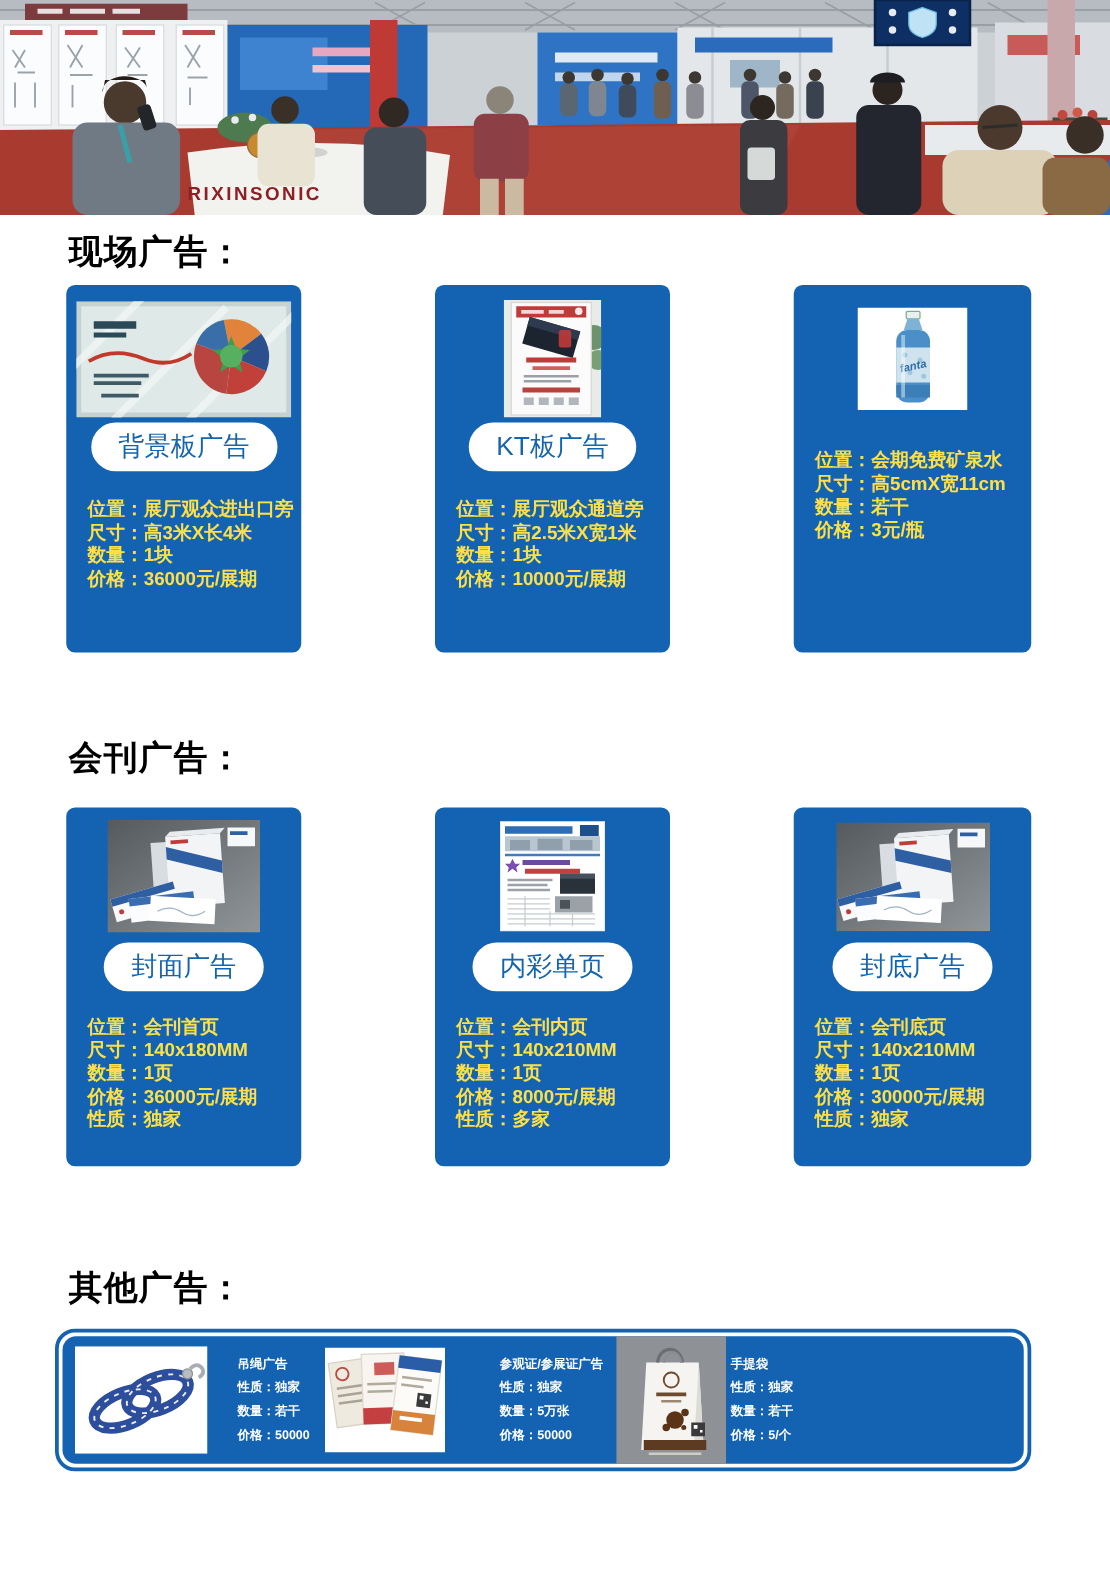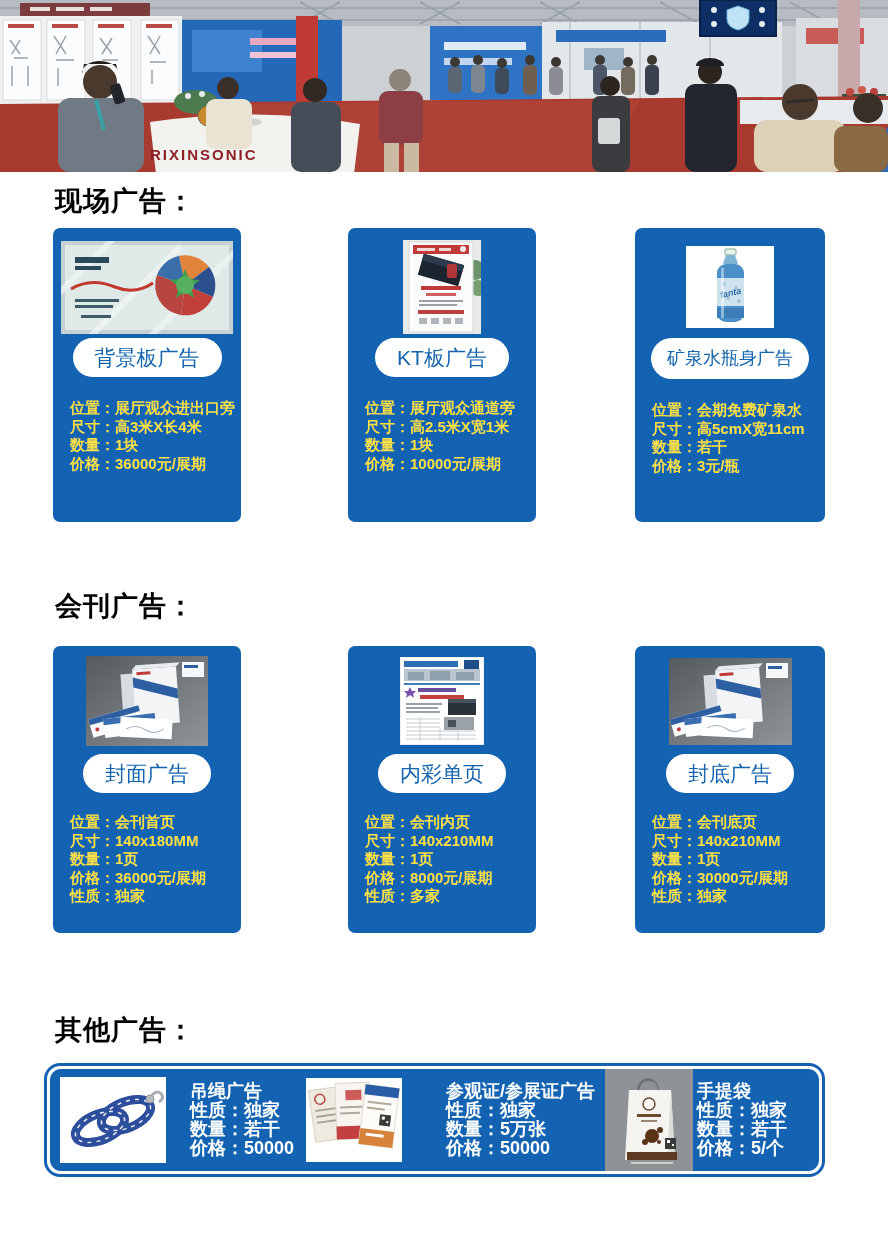--- a/index.html
+++ b/index.html
@@ -20,21 +20,21 @@
         padding:9px 22px;border-radius:22px;white-space:nowrap;}
   .r1 .pill{margin-top:0}.r2 .pill{margin-top:4px}
   .pill-sm{font-size:18px;padding:10px 16px}
   .details{align-self:flex-start;padding-left:17px;}
   .r1 .details{margin-top:22px}.r2 .details{margin-top:20px}
   .dline{color:#fde047;font-weight:bold;font-size:15px;line-height:18.5px;white-space:nowrap;}
   .otherbar{position:absolute;left:44px;top:1063px;width:781px;height:114px;box-sizing:border-box;
             border:3px solid #1463b2;border-radius:16px;background:#fff;padding:3px;}
   .obar-inner{width:100%;height:100%;background:#1463b2;border-radius:11px;
               display:flex;align-items:center;overflow:hidden;}
-  .otext{color:#fff;font-weight:bold;font-size:18px;line-height:19px;white-space:nowrap;}
+  .otext{color:#fff;font-weight:bold;font-size:10px;line-height:19px;white-space:nowrap;}
   .m1{margin-left:10px}.m2{margin-left:24px}.m3{margin-left:12px}
   .m4{margin-left:44px}.m5{margin-left:10px}.m6{margin-left:4px}
 </style>
 </head>
 <body>
 
 <div class="page">
 
   <svg class="photo" viewBox="0 0 888 172" preserveAspectRatio="none">
     <rect x="0" y="0" width="888" height="172" fill="#ccd1d5"></rect>
@@ -288,21 +288,20 @@
             <circle cx="38" cy="38" r="2"></circle>
             <circle cx="50" cy="42" r="2"></circle>
             <circle cx="42" cy="52" r="2"></circle>
             <circle cx="53" cy="55" r="2"></circle>
           </g>
         <text x="34" y="50" font-size="9" font-style="italic" font-weight="bold" fill="#2d6da8" transform="rotate(-12 44 48)" font-family="Liberation Sans, sans-serif">fanta</text>
         <rect x="31" y="62" width="27" height="10" fill="#3c7fb8"></rect>
         <rect x="35" y="22" width="3" height="50" fill="#ffffff" opacity="0.45"></rect>
       </svg>
     </div>
-    <div class="pill pill-sm">矿泉水瓶身广告</div>
     <div class="details">
       <div class="dline">位置：会期免费矿泉水</div>
       <div class="dline">尺寸：高5cmX宽11cm</div>
       <div class="dline">数量：若干</div>
       <div class="dline">价格：3元/瓶</div>
     </div>
   </div>
 
   <div class="sec-h h2">会刊广告：</div>
 

